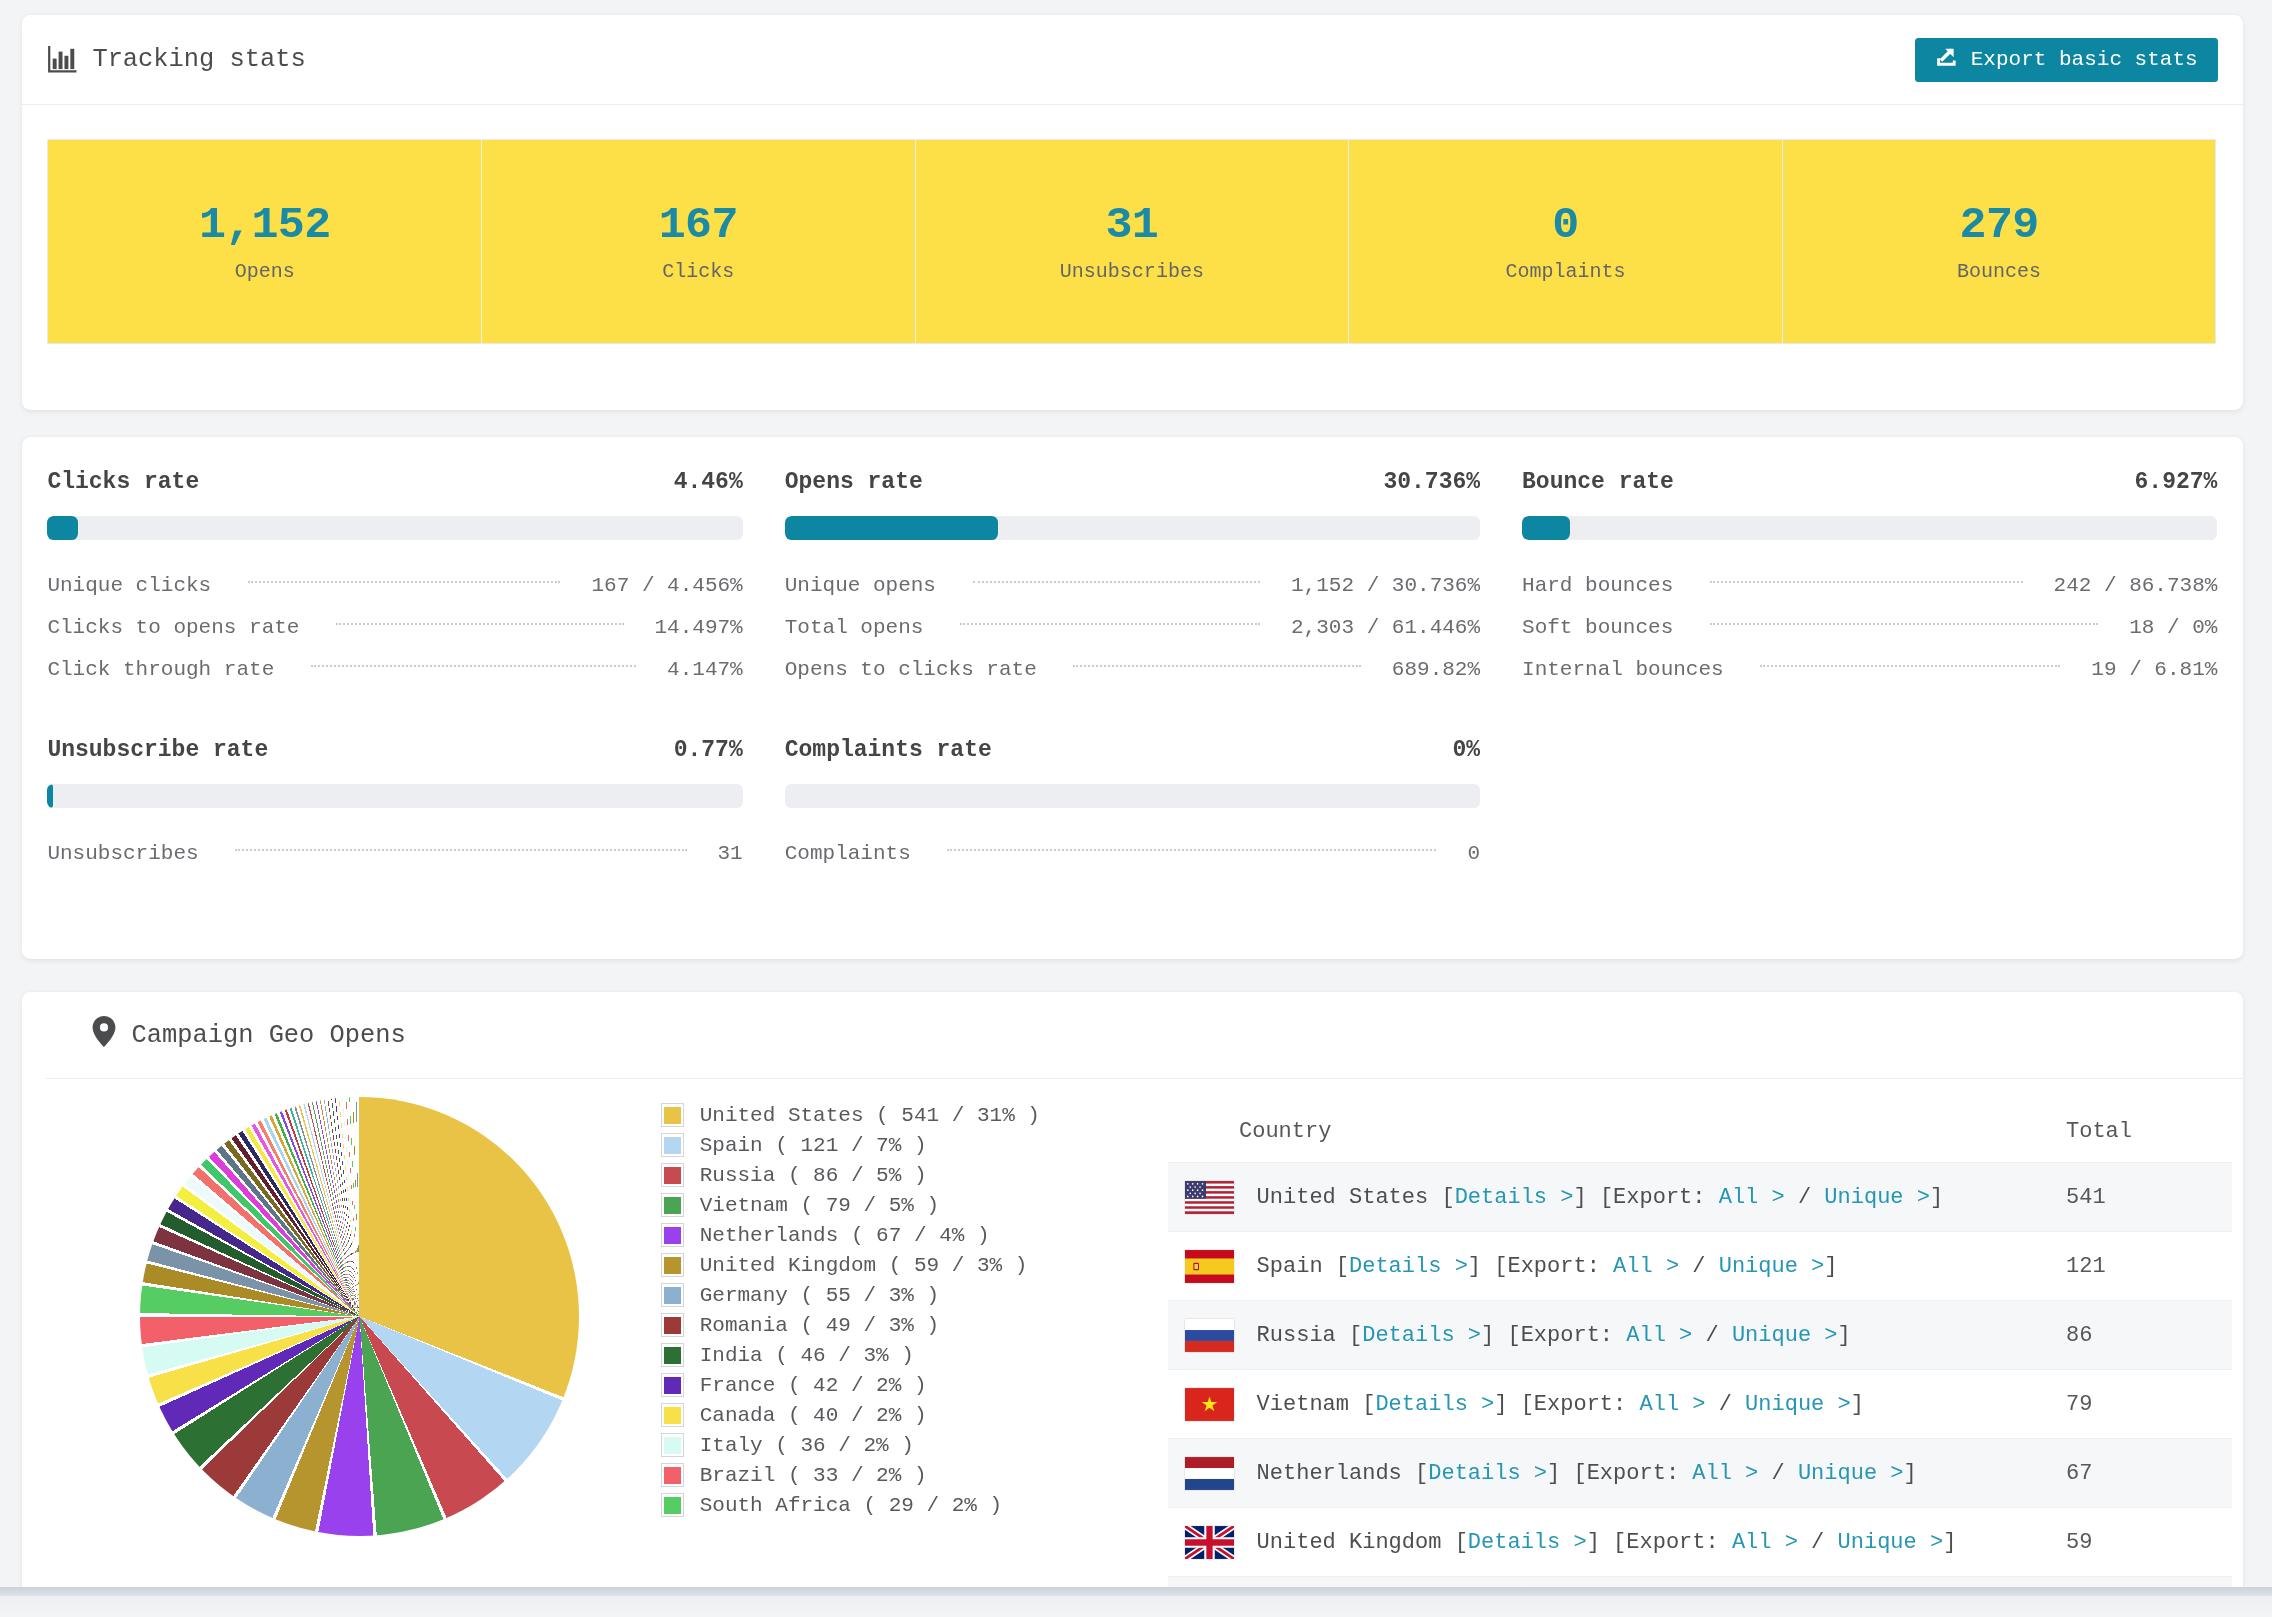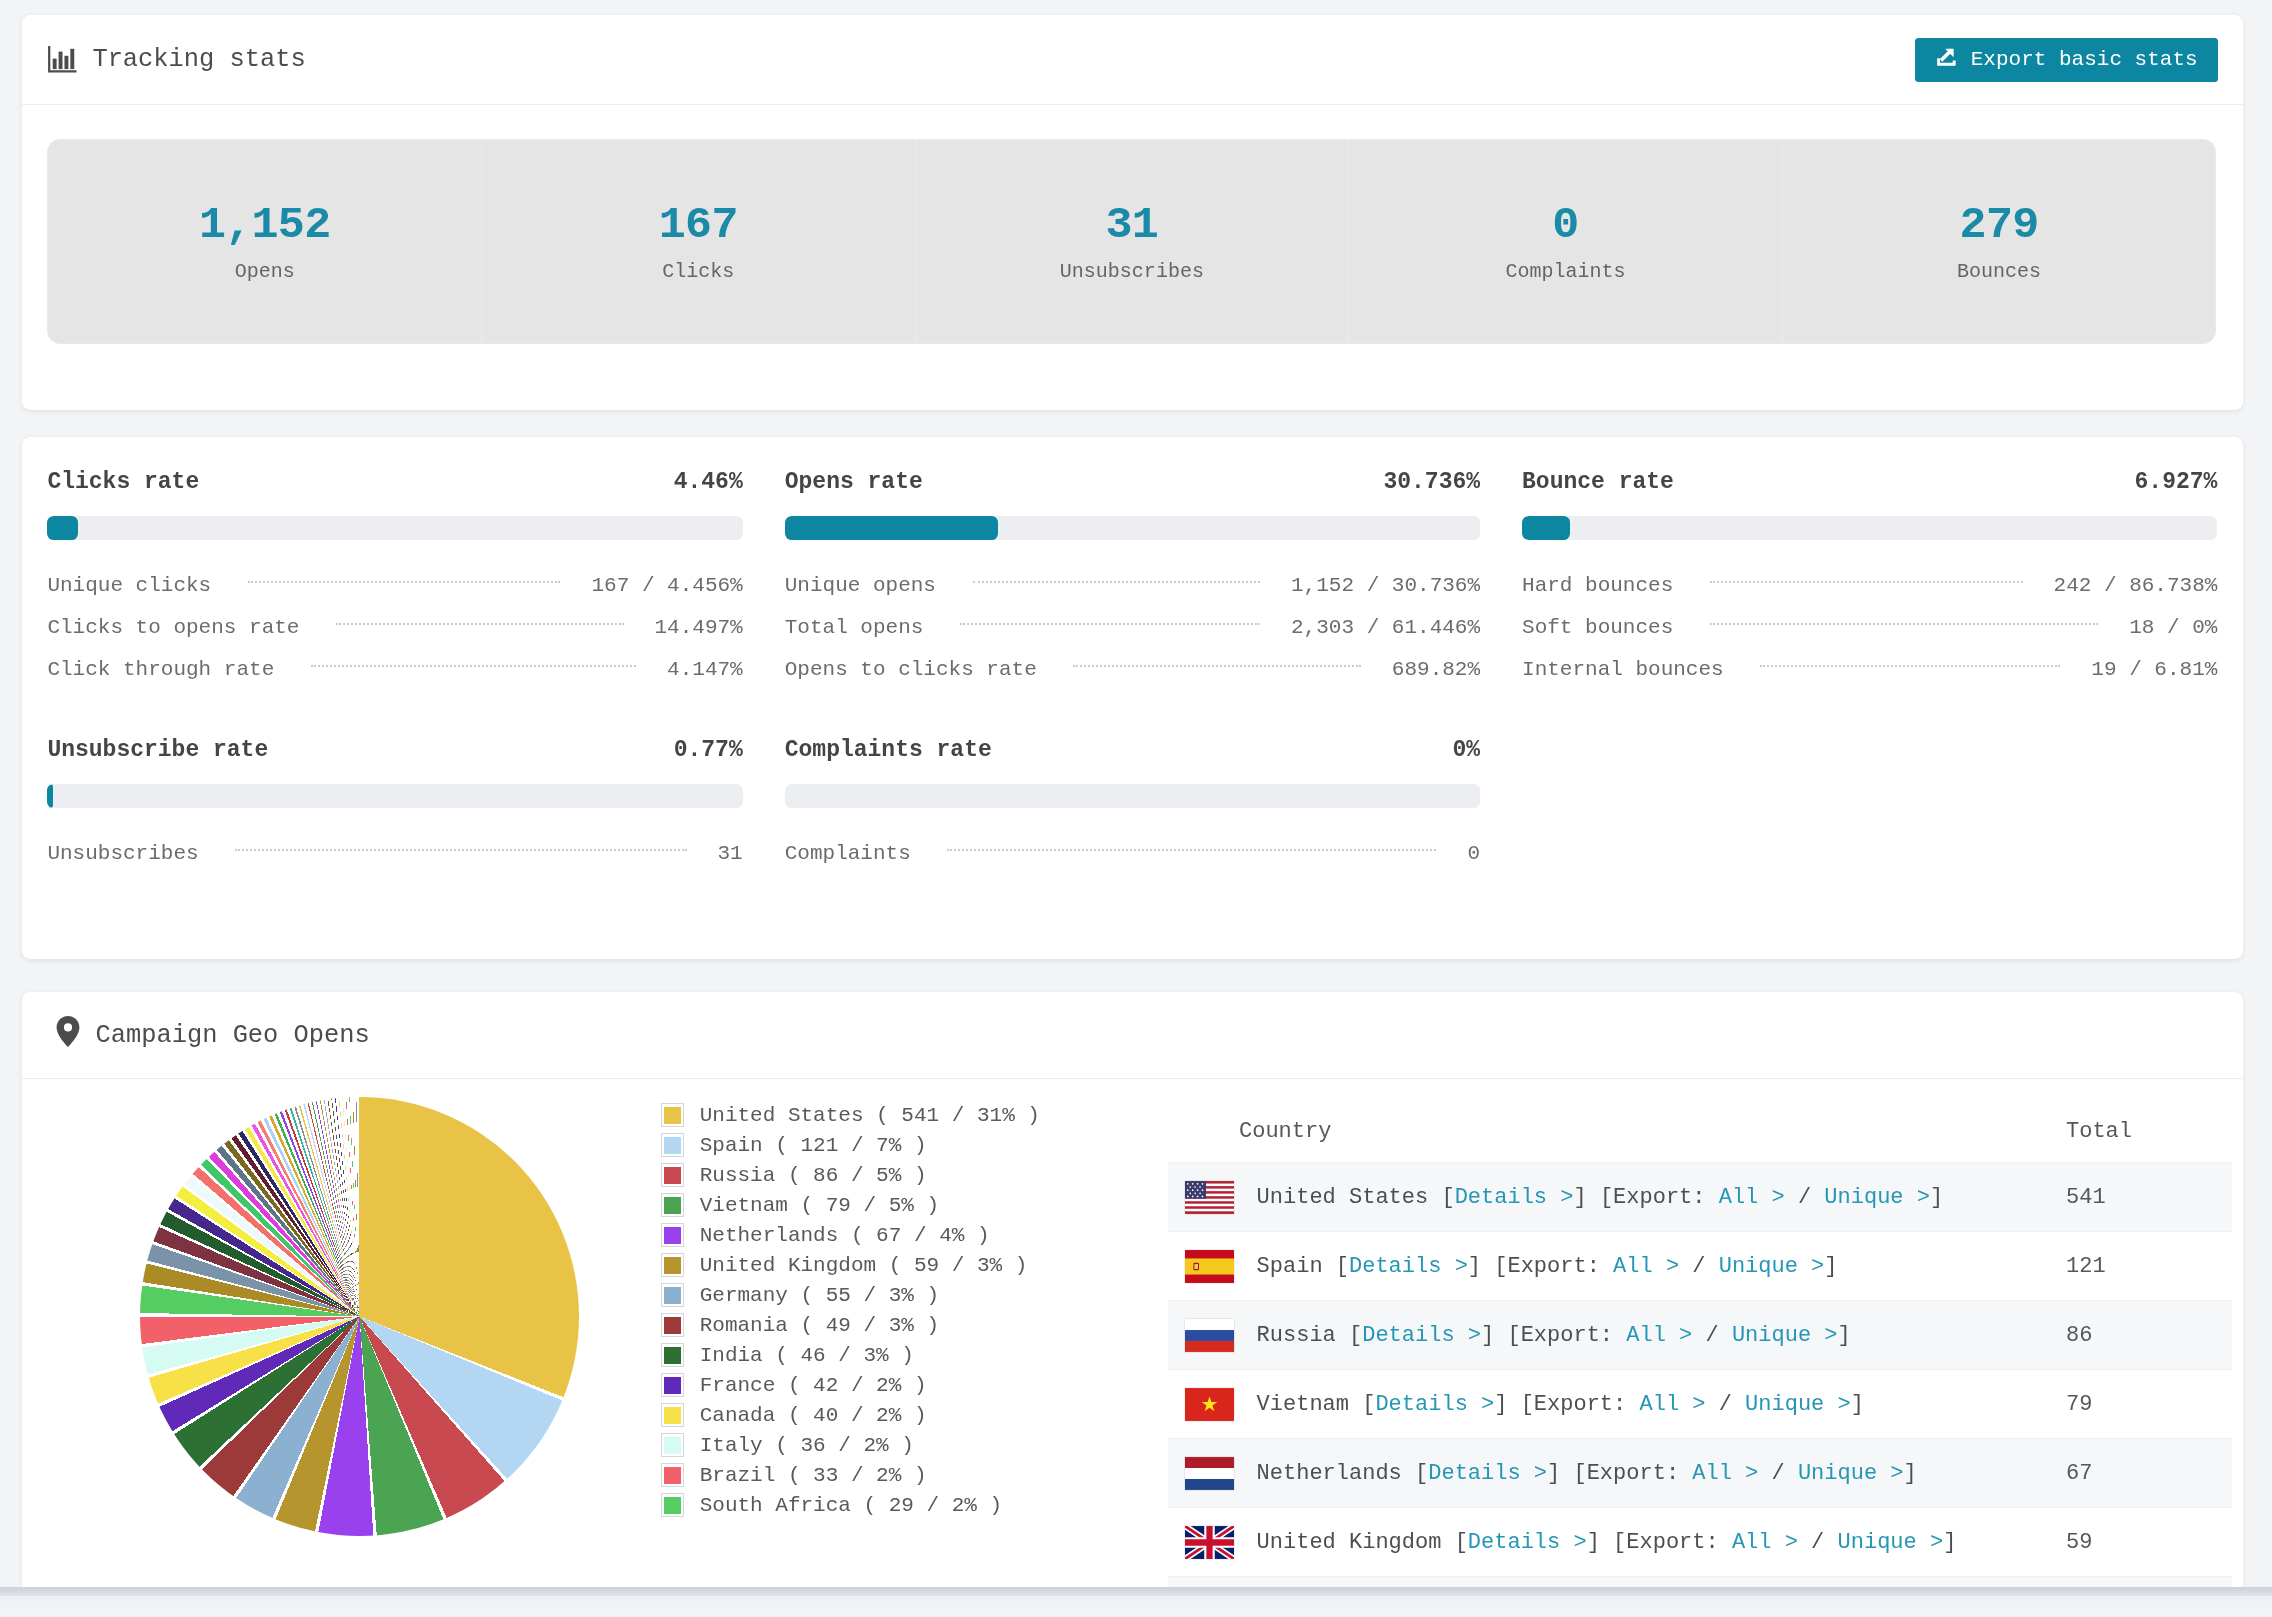--- a/index.html
+++ b/index.html
@@ -13,42 +13,42 @@
 
   
   .tcard-header{position:absolute;left:0;right:0;top:0;height:89px;border-bottom:1.4px solid #ededf0;
         display:flex;align-items:center;justify-content:space-between;padding:0 25.4px;}
   .card-title{display:flex;align-items:center;gap:14px;font-size:25.4px;color:#4a4c4e;}
   .card-title svg{display:block;}
   .export-btn{display:flex;align-items:center;gap:11.3px;border:none;border-radius:3.5px;
         height:44px;padding:0 20px;font-size:21px;color:#fff;cursor:pointer;
         font-family:inherit;text-align:right;}
   .summary-box{position:absolute;left:25.4px;top:124px;width:2167px;height:203px;
-        border:1.4px solid #e8e9ed;border-radius:13px;display:flex;background:#e5e5e5;}
+        border:1.4px solid #e8e9ed;border-radius:1px;display:flex;background:#fde047;}
   .summary-cell{flex:1;display:flex;flex-direction:column;align-items:center;justify-content:center;
         gap:8.5px;border-right:1.4px solid #ebecef;}
   .summary-cell:last-child{border-right:none;}
   .summary-value{font-size:45px;font-weight:bold;letter-spacing:-0.7px;}
   .summary-label{font-size:20px;color:#636569;}
 
   
   .rates-grid{position:absolute;left:25.4px;top:32px;width:2170px;display:grid;
         grid-template-columns:repeat(3,1fr);column-gap:42px;row-gap:47px;}
   .rate-title{display:flex;justify-content:space-between;align-items:baseline;
         font-size:23px;font-weight:bold;color:#434547;margin-bottom:21px;}
   .rate-bar{height:24px;background:#eceef1;border-radius:6.4px;position:relative;overflow:hidden;}
   .rate-fill{position:absolute;left:0;top:0;bottom:0;border-radius:6.4px;}
   .rate-rows{margin-top:24px;}
   .rate-row{display:flex;align-items:center;height:42px;font-size:21px;color:#6a6c70;gap:24px;}
   .rate-row .leader{flex:1;border-bottom:2.1px dotted #c9cbcf;margin:0 7px 6.4px 12.7px;}
   .rate-row .val{white-space:nowrap;}
 
   
   .geo-header{height:86px;border-bottom:1.4px solid #ededf0;display:flex;align-items:center;
-        gap:15.5px;padding:0 34px;font-size:25.4px;color:#4a4c4e;}
+        gap:15.5px;padding:0 46px;font-size:25.4px;color:#4a4c4e;margin-left:24px;}
   .geo-body{position:absolute;left:0;top:88px;right:0;bottom:0;}
   .pie{position:absolute;left:118px;top:17px;width:439px;height:439px;border-radius:50%;}
   .legend{position:absolute;left:639px;top:20px;list-style:none;margin:0;padding:0;}
   .legend li{display:flex;align-items:center;gap:15.5px;height:30px;font-size:21px;color:#58595d;}
   .swatch{width:17px;height:17px;border:1.4px solid #d5d6d9;background:#fff;padding:2.1px;flex:none;}
   .swatch i{display:block;width:100%;height:100%;}
   .geo-table{position:absolute;left:1146px;top:20px;width:1064px;font-size:22px;}
   .gt-header{display:grid;grid-template-columns:1fr 176px;height:62px;align-items:center;
         padding-left:71px;color:#55575a;}
   .gt-header .gt-total-h{padding-left:10px;}

